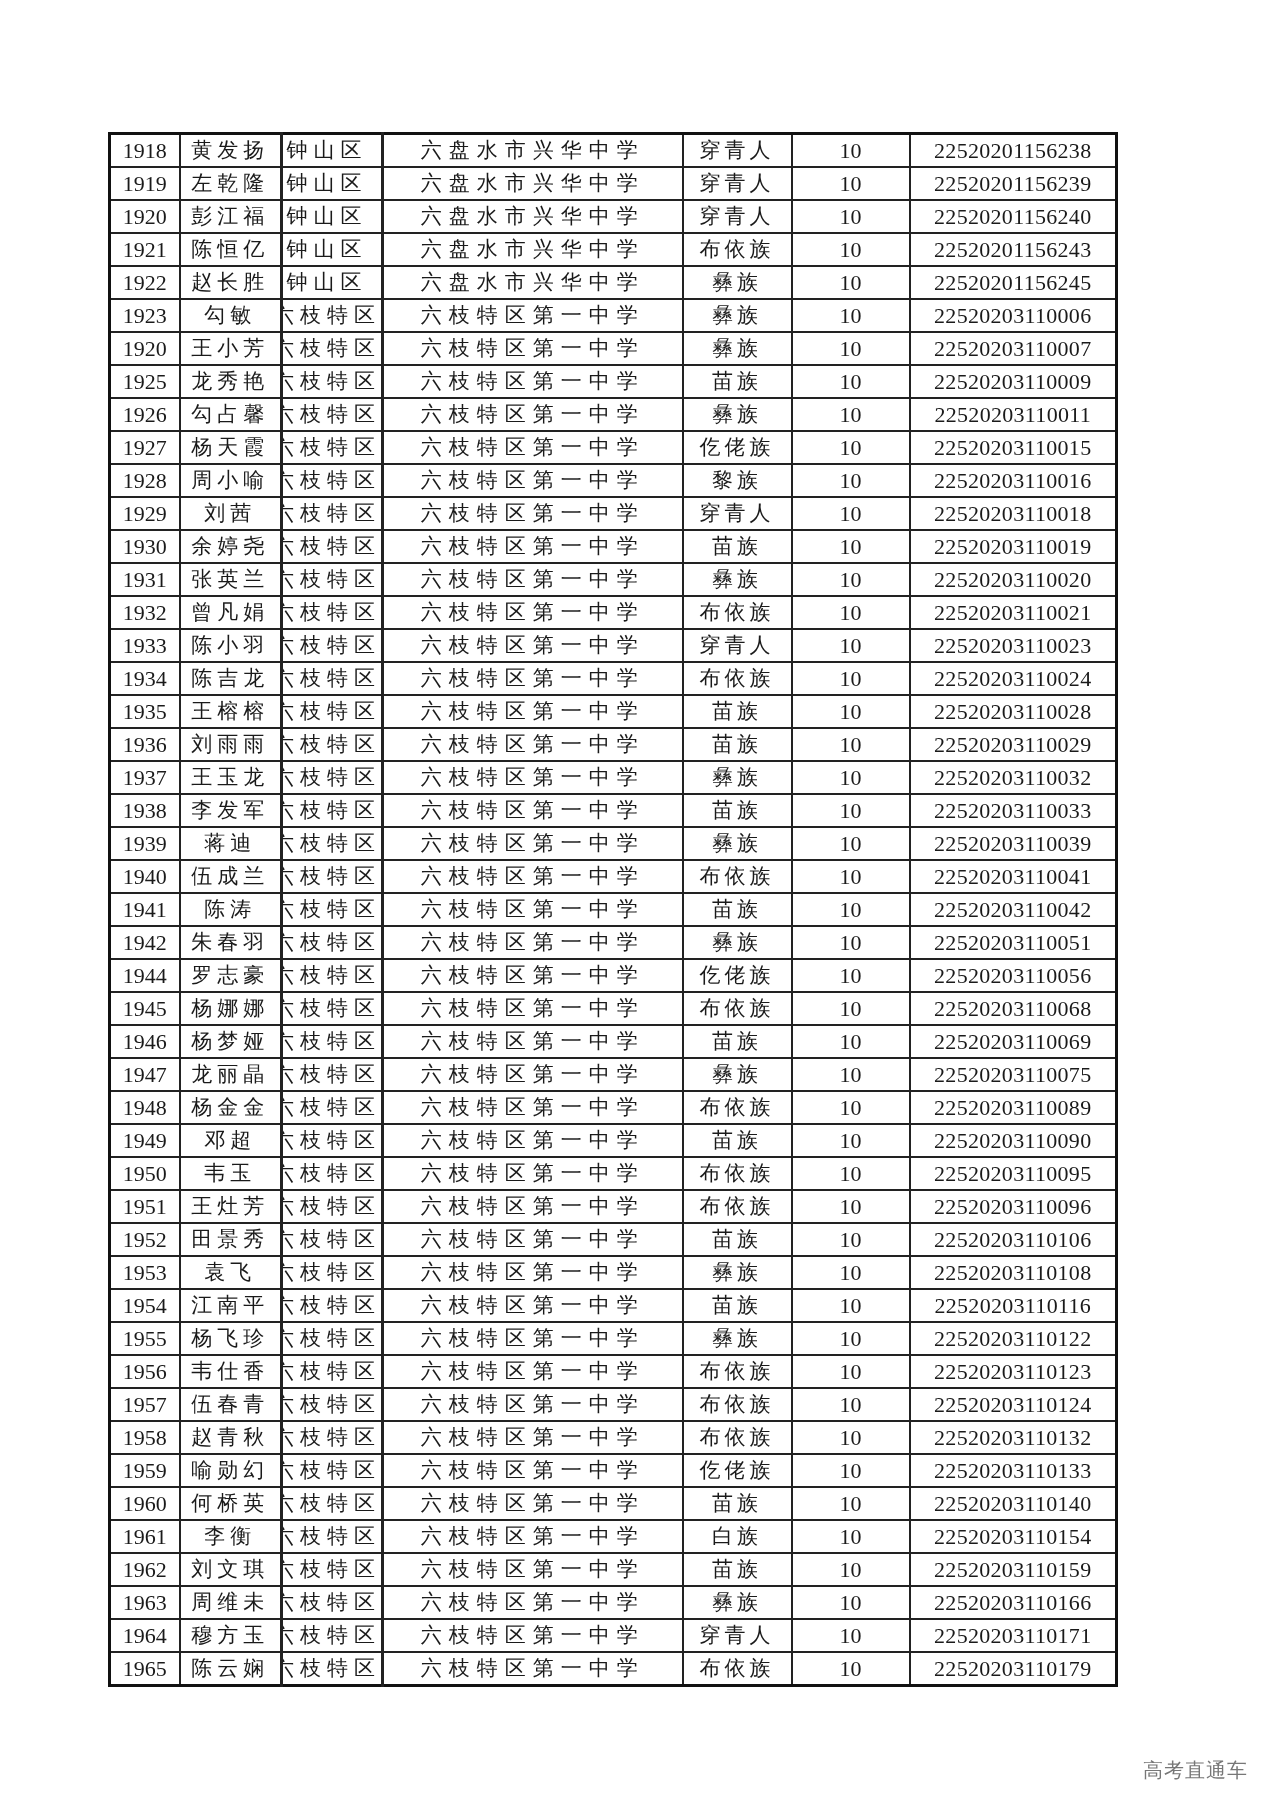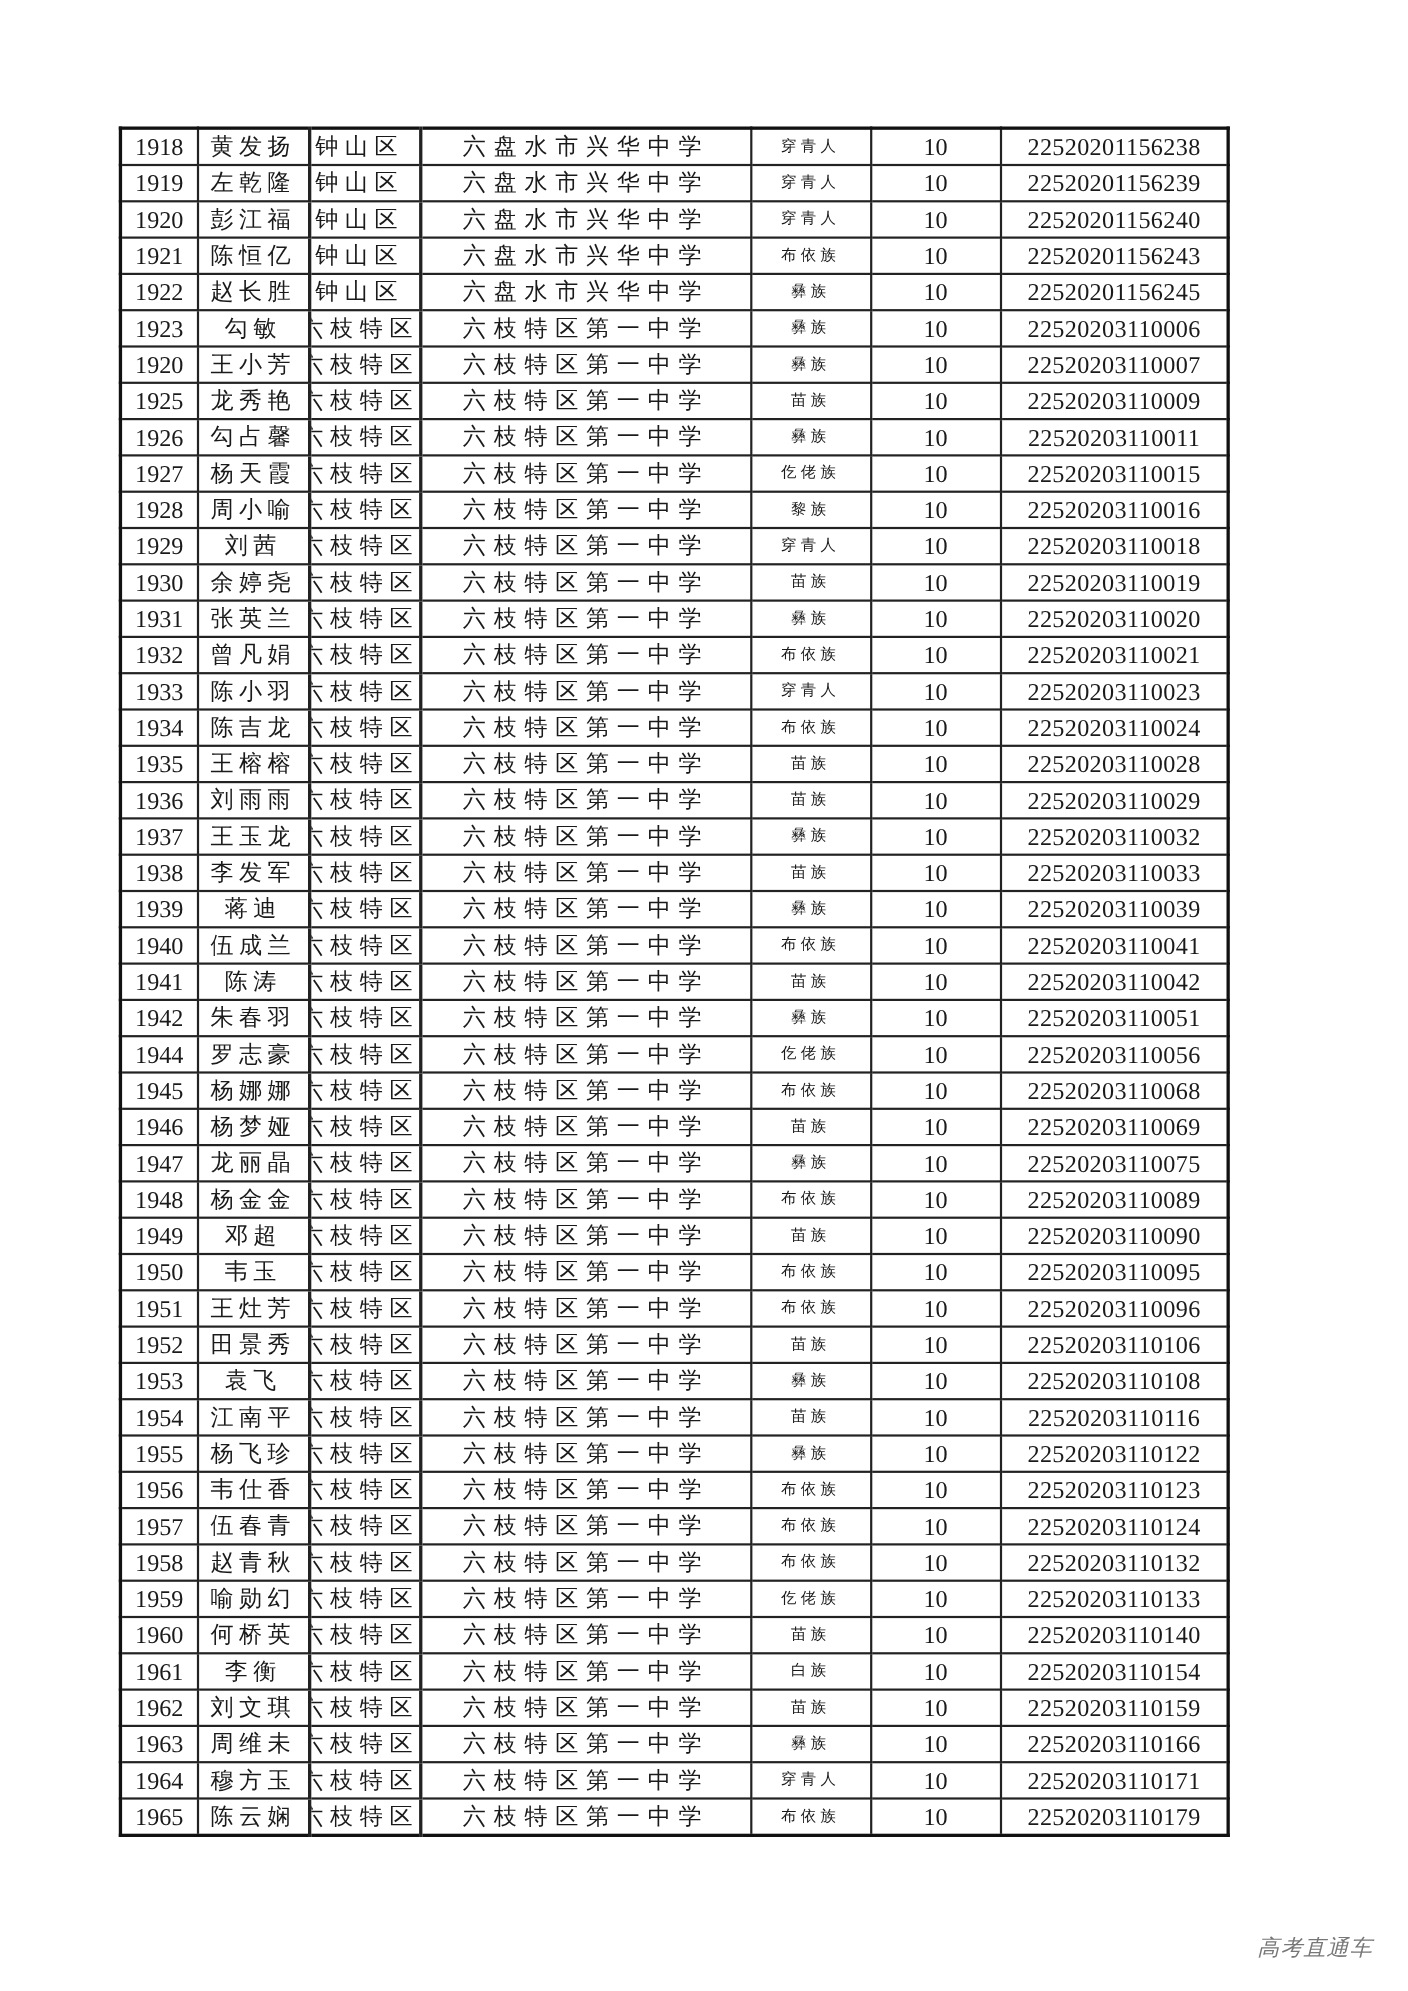--- a/index.html
+++ b/index.html
@@ -3,41 +3,41 @@
   <meta charset="utf-8">
   <style>
     html, body { margin: 0; padding: 0; }
     body {
       width: 1280px; height: 1810px; background: #ffffff; position: relative;
       overflow: hidden;
       font-family: "DejaVu Serif", "Liberation Serif", serif;
       color: #1a1a1a;
     }
     #roster-table {
-      position: absolute; left: 108px; top: 115px;
+      position: absolute; left: 108px; top: 132px;
       border-collapse: collapse; table-layout: fixed;
       border: 3px solid #111;
     }
     #roster-table td {
       height: 31px; padding: 0; border: 2px solid #222;
       text-align: center; vertical-align: middle;
       font-size: 21px; line-height: 31px; white-space: nowrap; overflow: hidden;
     }
     #roster-table td.c-seq { font-family: "Liberation Serif", "DejaVu Serif", serif; font-size: 22px; }
     #roster-table td.c-name { letter-spacing: 5px; font-size: 21px; }
     #roster-table td.c-region { letter-spacing: 6px; font-size: 21px; border-left-width: 3px; border-right-width: 3px; }
     #roster-table td.c-region span { display: inline-block; margin-left: -10px; }
     #roster-table td.c-school { letter-spacing: 7px; font-size: 21px; }
-    #roster-table td.c-eth { letter-spacing: 4px; font-size: 14px; }
+    #roster-table td.c-eth { letter-spacing: 4px; font-size: 21px; }
     #roster-table td.c-score { font-family: "Liberation Serif", "DejaVu Serif", serif; font-size: 22px; margin-left: 20px; }
     #roster-table td.c-id { font-family: "Liberation Serif", "DejaVu Serif", serif; font-size: 22px; letter-spacing: 0.3px; }
     #watermark {
       position: absolute; left: 1143px; top: 1757px;
       font-family: "DejaVu Sans", "Liberation Sans", sans-serif;
-      font-size: 20px; color: #777; letter-spacing: 1px; font-style: italic;
+      font-size: 20px; color: #777; letter-spacing: 1px;
     }
   </style>
 </head>
 <body>
 
 <table id="roster-table">
   <colgroup>
     <col style="width:70px">
       <col style="width:102px">
       <col style="width:78px">

